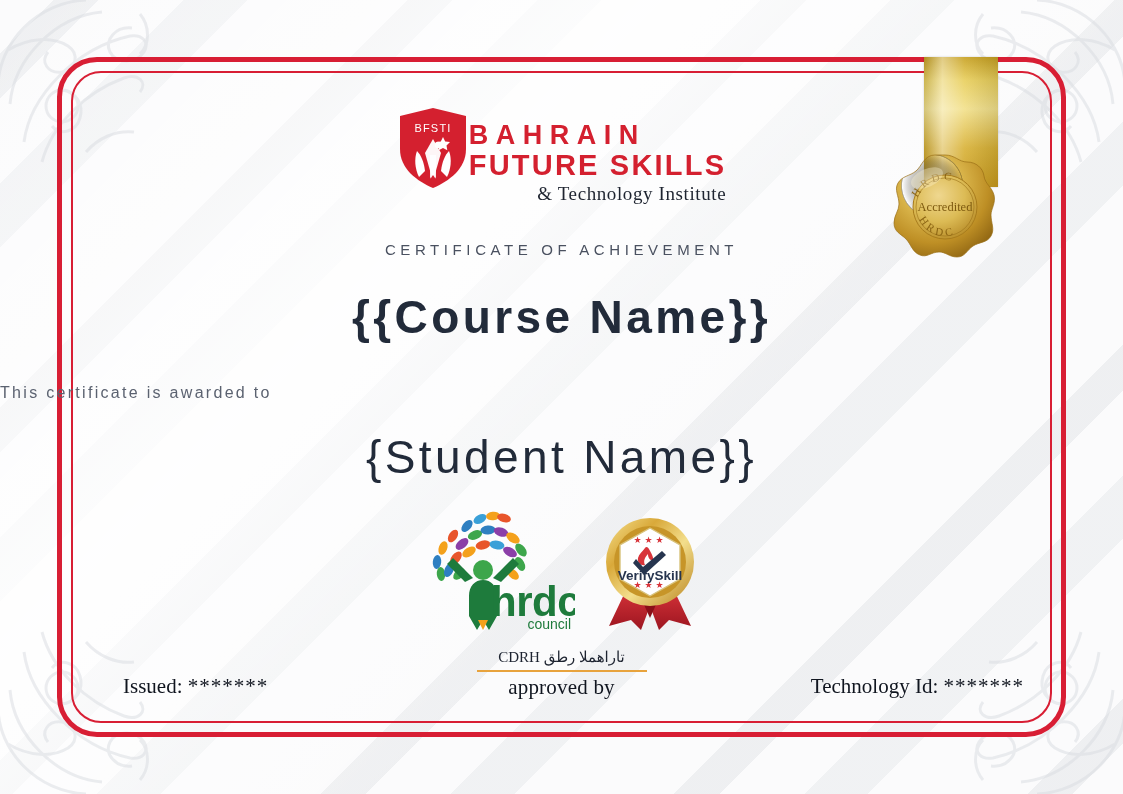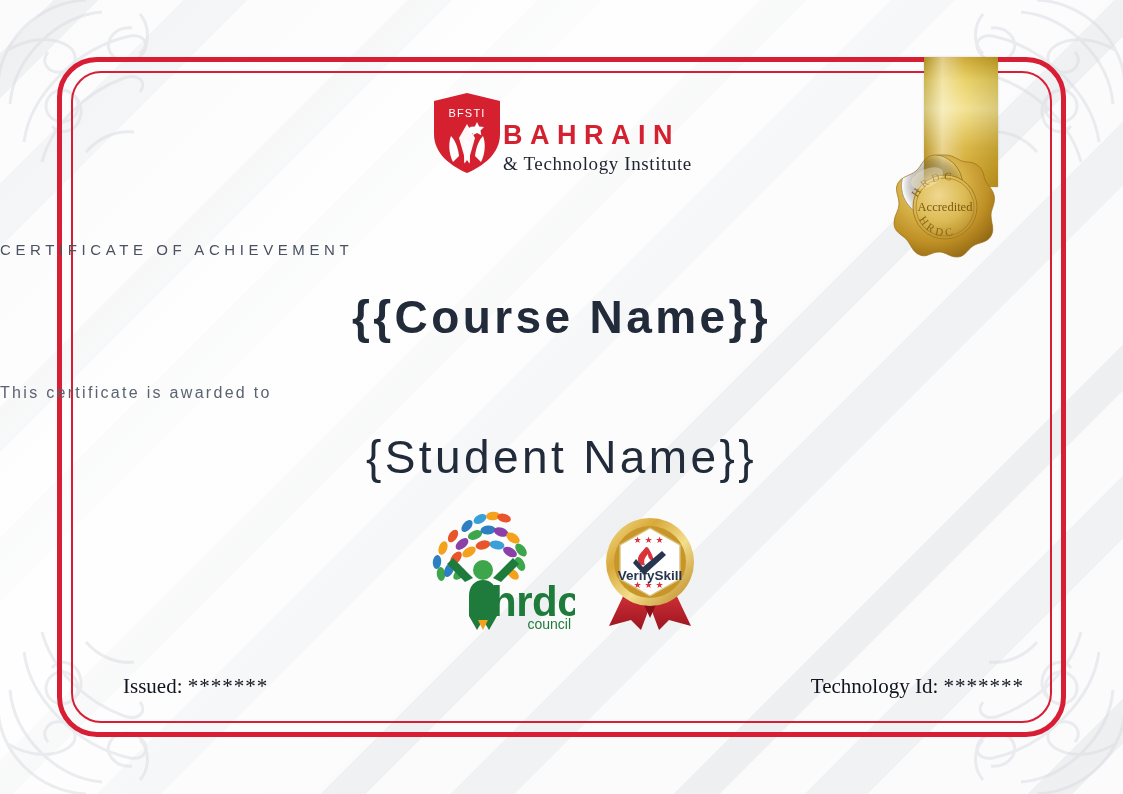--- a/index.html
+++ b/index.html
@@ -150,21 +150,21 @@
     letter-spacing: 0.6px;
     margin-top: 3px;
     align-self: flex-end;
   }
 
   
   .kicker {
     position: absolute;
     top: 241px;
     width: 1123px;
-    text-align: left;
+    text-align: center;
     font-size: 15px;
     font-weight: 500;
     color: #4a5160;
     letter-spacing: 4.6px;
   }
   .course-name {
     position: absolute;
     top: 290px;
     width: 1123px;
     text-align: center;
@@ -370,20 +370,21 @@
         <path d="M20,44 C24,48 27,55 28,64 L22,70 C18,62 17,52 20,44 Z"></path>
         <path d="M52,44 C55,52 54,62 50,70 L44,64 C45,55 48,48 52,44 Z"></path>
         <circle cx="41" cy="38" r="3.2"></circle>
         <path d="M46,30 l2.2,4.4 4.8,0.7 -3.5,3.4 0.8,4.8 -4.3,-2.3 -4.3,2.3 0.8,-4.8 -3.5,-3.4 4.8,-0.7 Z"></path>
         <path d="M33,48 l6,0 l0,22 -3,6 -3,-6 Z" opacity="0.9"></path>
       </g>
       <path d="M36,68 L40,74 L36,79 L32,74 Z" fill="#D4202F"></path>
     </svg>
     <div class="logo-text">
       <div class="logo-l1">BAHRAIN</div>
+      <div class="logo-l2">FUTURE SKILLS</div>
       <div class="logo-l3">&amp; Technology Institute</div>
     </div>
   </div>
 
   <div class="kicker">CERTIFICATE OF ACHIEVEMENT</div>
   <div class="course-name">{{Course Name}}</div>
   <div class="awarded-to">This certificate is awarded to</div>
   <div class="student-name">{Student Name}}</div>
 
   <div class="badges">
@@ -454,20 +455,25 @@
         <text x="49" y="74" text-anchor="middle" letter-spacing="3">★★★</text>
       </g>
 
       <path d="M44,34 C41,38 38,40 37,44 C36,49 40,52 44,51 C42,47 44,43 47,40 C47,44 49,46 52,47 C53,43 50,39 48,35 C47,33 45,32 44,34 Z" fill="#D8343A"></path>
       <path d="M35,45 l7,8 l19,-16 l4,4 l-22,20 l-11,-12 Z" fill="#27354F"></path>
 
       <text x="49" y="66" text-anchor="middle" font-family="Liberation Sans, sans-serif" font-size="13.5" font-weight="bold" fill="#27354F">VerifySkill</text>
     </svg>
   </div>
 
+  <div class="approval">
+    <div class="approval-ar">تاراهملا رطق HRDC</div>
+    <div class="approval-rule"></div>
+    <div class="approval-by">approved by</div>
+  </div>
 
   <div class="meta-left">
     <span>Issued:</span>
     <span class="meta-value">*******</span>
   </div>
   <div class="meta-right">
     <span>Technology Id:</span>
     <span class="meta-value">*******</span>
   </div>
 

